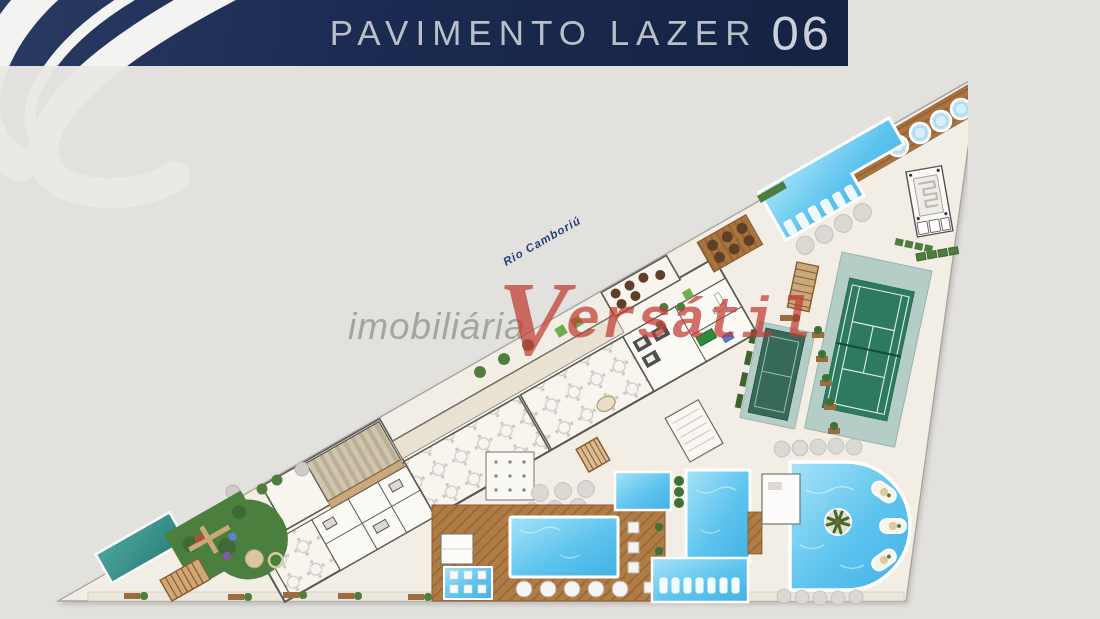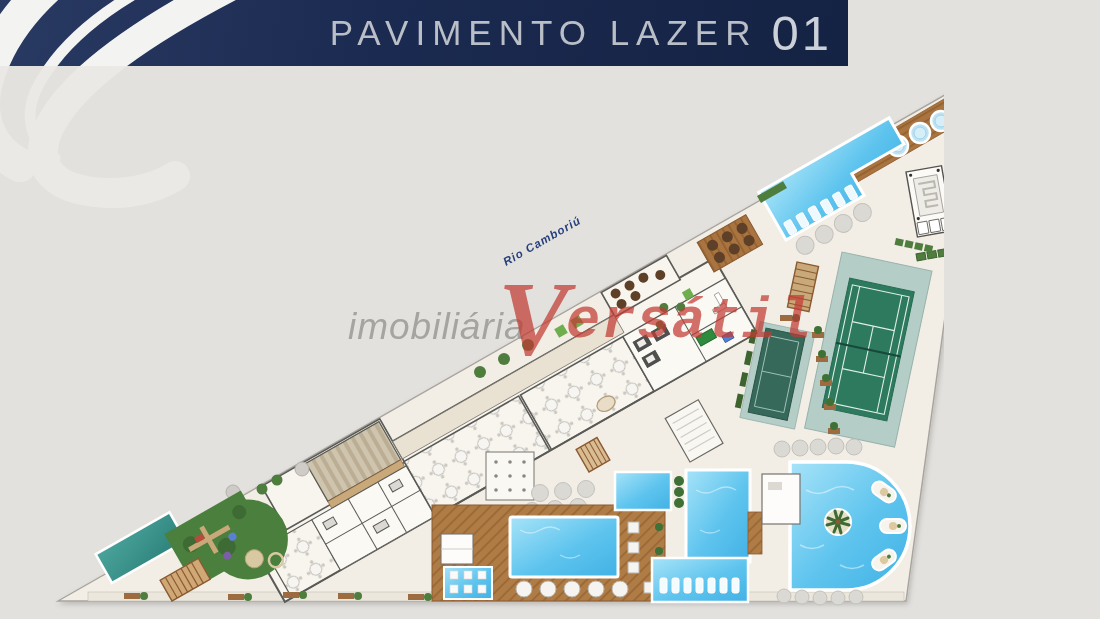--- a/index.html
+++ b/index.html
@@ -1,17 +1,17 @@
 <!DOCTYPE html>
 <html><head>
 <meta charset="utf-8">
 <style>
   html,body{margin:0;padding:0;background:#e2e1de;}
   .stage{position:relative;width:944px;height:619px;background:#e2e1de;overflow:hidden;
-         font-family:"Liberation Sans",sans-serif;}
+         font-family:"Liberation Sans",sans-serif;padding-left:24px;}
   
   .header{position:absolute;left:0;top:0;width:848px;height:66px;z-index:2;
           background:linear-gradient(100deg,#293a63 0%,#1b2a50 45%,#142243 100%);
           display:flex;align-items:center;justify-content:flex-end;padding-right:16px;box-sizing:border-box;}
   .header-title{color:#b9bec7;font-size:35px;letter-spacing:7px;font-weight:400;white-space:nowrap;}
   .header-number{color:#ccd1d9;font-size:49px;letter-spacing:3px;margin-left:14px;font-weight:400;}
   .swoosh{position:absolute;left:0;top:0;z-index:3;pointer-events:none;}
   
   .wm{position:absolute;left:330px;top:288px;z-index:6;pointer-events:none;width:460px;height:130px;}
   .wm-pre{position:absolute;left:18px;top:18px;font-style:italic;font-size:37px;color:#96958f;opacity:.8;
@@ -22,21 +22,21 @@
         font-weight:bold;font-size:57px;color:#c23b33;opacity:.72;letter-spacing:1px;}
   .plan-svg{position:absolute;left:0;top:0;z-index:1;}
 </style>
 </head>
 <body>
 
 <div class="stage">
 
   <div class="header">
     <span class="header-title">PAVIMENTO LAZER</span>
-    <span class="header-number">01</span>
+    <span class="header-number">06</span>
   </div>
 
   <svg class="swoosh" width="380" height="330" viewBox="0 0 380 330">
     <defs>
       <clipPath id="clipHead">
           <rect x="0" y="0" width="380" height="66"></rect>
         </clipPath>
       <clipPath id="clipBody">
           <rect x="0" y="66" width="380" height="264"></rect>
         </clipPath>

